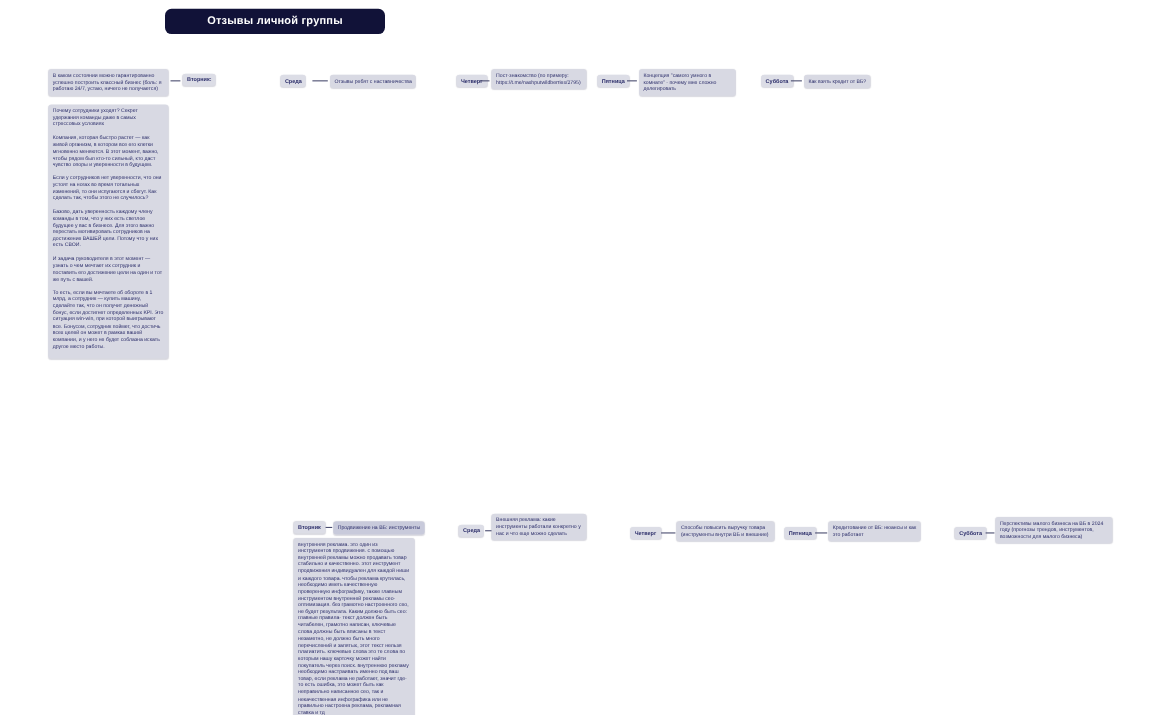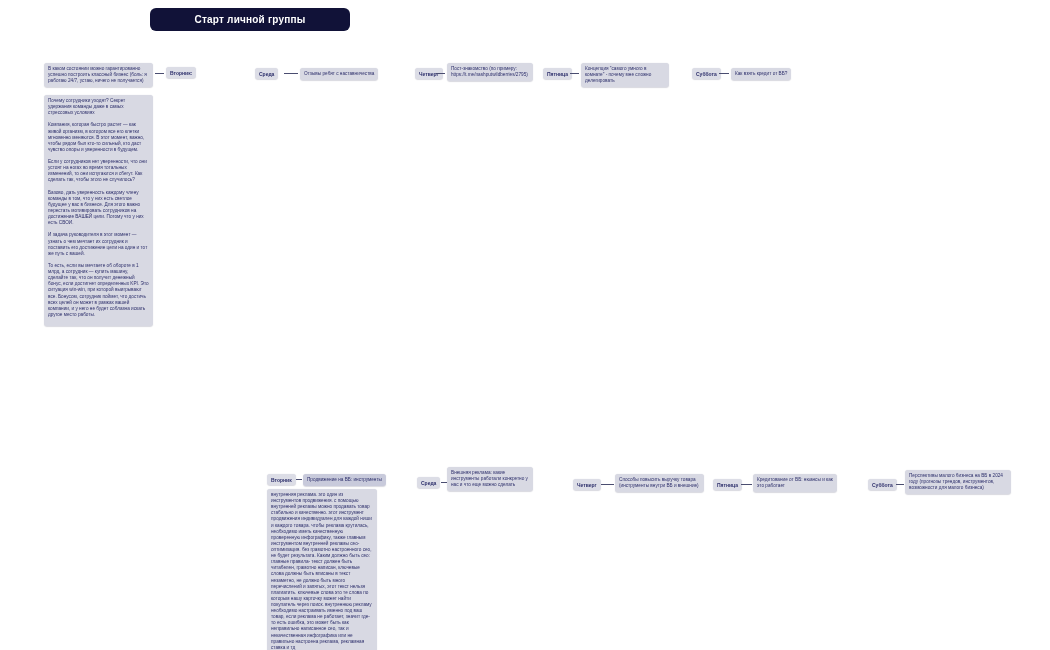--- a/index.html
+++ b/index.html
@@ -32,21 +32,21 @@
   }
   .nowrap { white-space: nowrap; }
   .conn { position: absolute; height: 1px; background: #4a4d70; }
   .detail { white-space: pre-line; }
 </style>
 </head>
 <body>
 
 <div class="board">
 
-  <div class="banner">Старт личной группы</div>
+  <div class="banner">Отзывы личной группы</div>
 
   <div class="note" style="left:44px; top:63px; width:109px;">В каком состоянии можно гарантированно успешно построить классный бизнес (боль: я работаю 24/7, устаю, ничего не получается)</div>
   <div class="conn" style="left:155px; top:73px; width:9px;"></div>
   <div class="day" style="left:166px; top:67px;">Вторник:</div>
 
   <div class="day" style="left:255px; top:68px;">Среда</div>
   <div class="conn" style="left:284px; top:73px; width:14px;"></div>
   <div class="note nowrap" style="left:300px; top:68px;">Отзывы ребят с наставничества</div>
 
   <div class="day" style="left:415px; top:68px;">Четверг</div>

